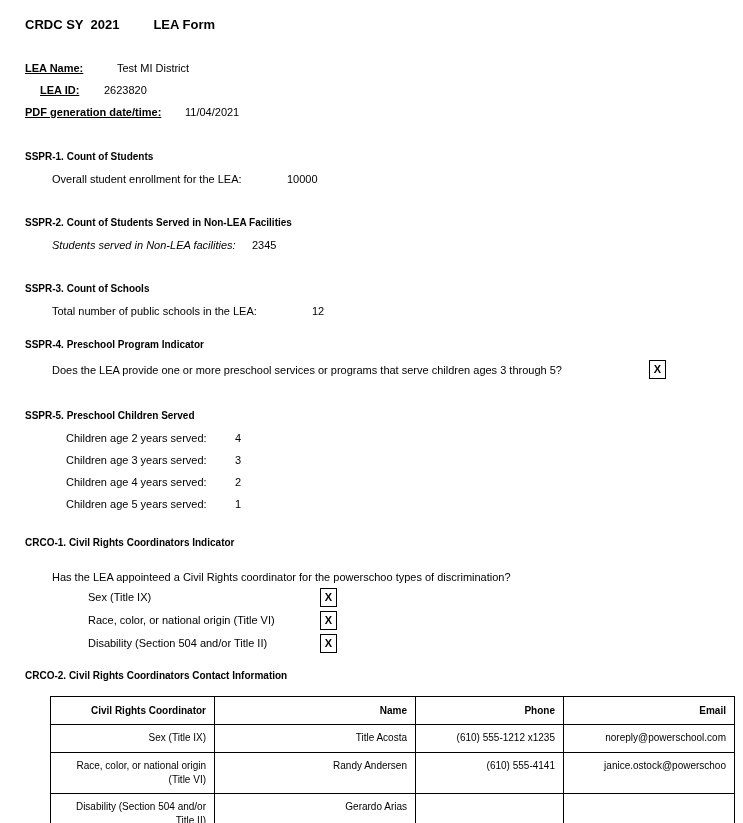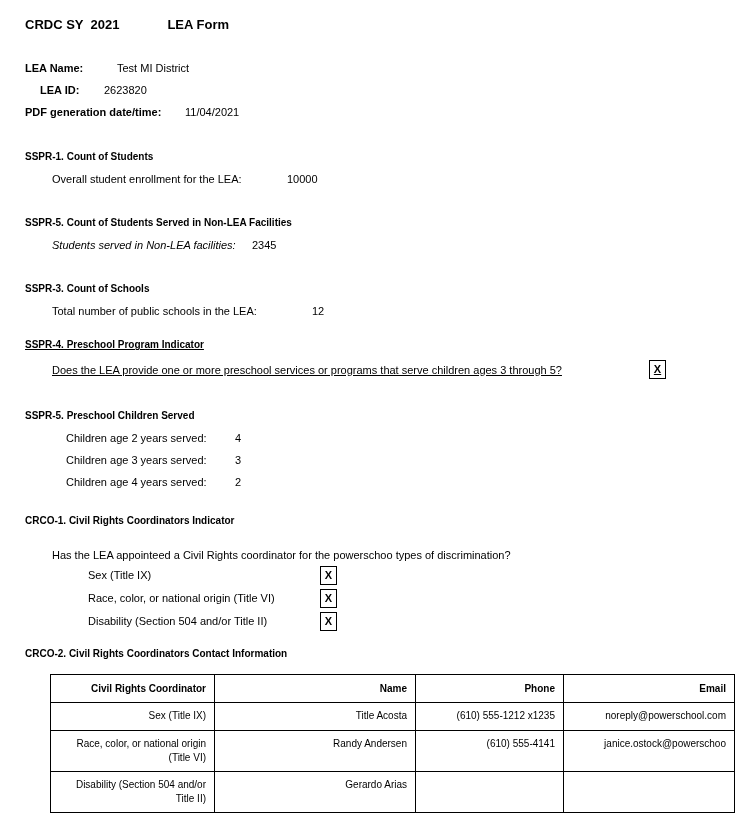--- a/index.html
+++ b/index.html
@@ -17,33 +17,33 @@
   }
   .page {
     padding: 18px 9px 0 25px;
     box-sizing: border-box;
   }
   .pre { white-space: pre; }
 
   
   .title-row {
     display: flex;
-    gap: 48px;
+    gap: 34px;
     font-weight: bold;
     font-size: 13px;
     line-height: 14px;
   }
 
   
   .info-block { margin-top: 29px; }
   .info-line {
     line-height: 14px;
     margin-bottom: 8px;
   }
-  .info-line b { display: inline-block; }
+  .info-line b { display: inline-block; text-decoration: underline; }
   .lbl-w1 { min-width: 92px; }
   .lbl-w2 { min-width: 64px; padding-left: 15px; }
   .lbl-w3 { min-width: 160px; }
 
   
   .sec-h {
     font-weight: bold;
     font-size: 10px;
     line-height: 14px;
     margin: 0;
@@ -55,21 +55,21 @@
   .detail .lab { display: inline-block; }
   .w-sspr1 { min-width: 235px; }
   .w-sspr2 { min-width: 200px; font-style: italic; }
   .w-sspr3 { min-width: 260px; }
   .w-child { min-width: 169px; }
   .w-crco  { min-width: 232px; }
 
   .mt-sec1 { margin-top: 31px; }
   .mt-det  { margin-top: 8px; }
   .mt-sec  { margin-top: 30px; }
-  .mt-sec4 { margin-top: 20px; text-decoration: underline; }
+  .mt-sec4 { margin-top: 20px; }
   .mt-crco1 { margin-top: 25px; }
   .mt-q    { margin-top: 20px; }
   .mt-crco2 { margin-top: 16px; }
 
   .child-row {
     margin-left: 41px;
     line-height: 14px;
     margin-bottom: 8px;
   }
 
@@ -159,21 +159,21 @@
   </div>
 
   <div class="mt-sec1">
     <div class="sec-h">SSPR-1. Count of Students</div>
     <div class="detail mt-det">
       <span class="lab w-sspr1">Overall student enrollment for the LEA:</span><span>10000</span>
     </div>
   </div>
 
   <div class="mt-sec">
-    <div class="sec-h">SSPR-5. Count of Students Served in Non-LEA Facilities</div>
+    <div class="sec-h">SSPR-2. Count of Students Served in Non-LEA Facilities</div>
     <div class="detail mt-det">
       <span class="lab w-sspr2">Students served in Non-LEA facilities:</span><span>2345</span>
     </div>
   </div>
 
   <div class="mt-sec">
     <div class="sec-h">SSPR-3. Count of Schools</div>
     <div class="detail mt-det">
       <span class="lab w-sspr3">Total number of public schools in the LEA:</span><span>12</span>
     </div>
@@ -190,20 +190,23 @@
   <div class="mt-sec">
     <div class="sec-h" style="margin-bottom:8px;">SSPR-5. Preschool Children Served</div>
     <div class="child-row">
       <span class="lab w-child" style="display:inline-block;">Children age 2 years served:</span><span>4</span>
     </div>
     <div class="child-row">
       <span class="lab w-child" style="display:inline-block;">Children age 3 years served:</span><span>3</span>
     </div>
     <div class="child-row">
       <span class="lab w-child" style="display:inline-block;">Children age 4 years served:</span><span>2</span>
+    </div>
+    <div class="child-row">
+      <span class="lab w-child" style="display:inline-block;">Children age 5 years served:</span><span>1</span>
     </div>
   </div>
 
   <div class="mt-crco1">
     <div class="sec-h">CRCO-1. Civil Rights Coordinators Indicator</div>
     <div class="detail mt-q">Has the LEA appointeed a Civil Rights coordinator for the powerschoo types of discrimination?</div>
     <div class="crco1-row">
       <span class="lab w-crco" style="display:inline-block;">Sex (Title IX)</span>
       <span class="xbox">X</span>
     </div>

